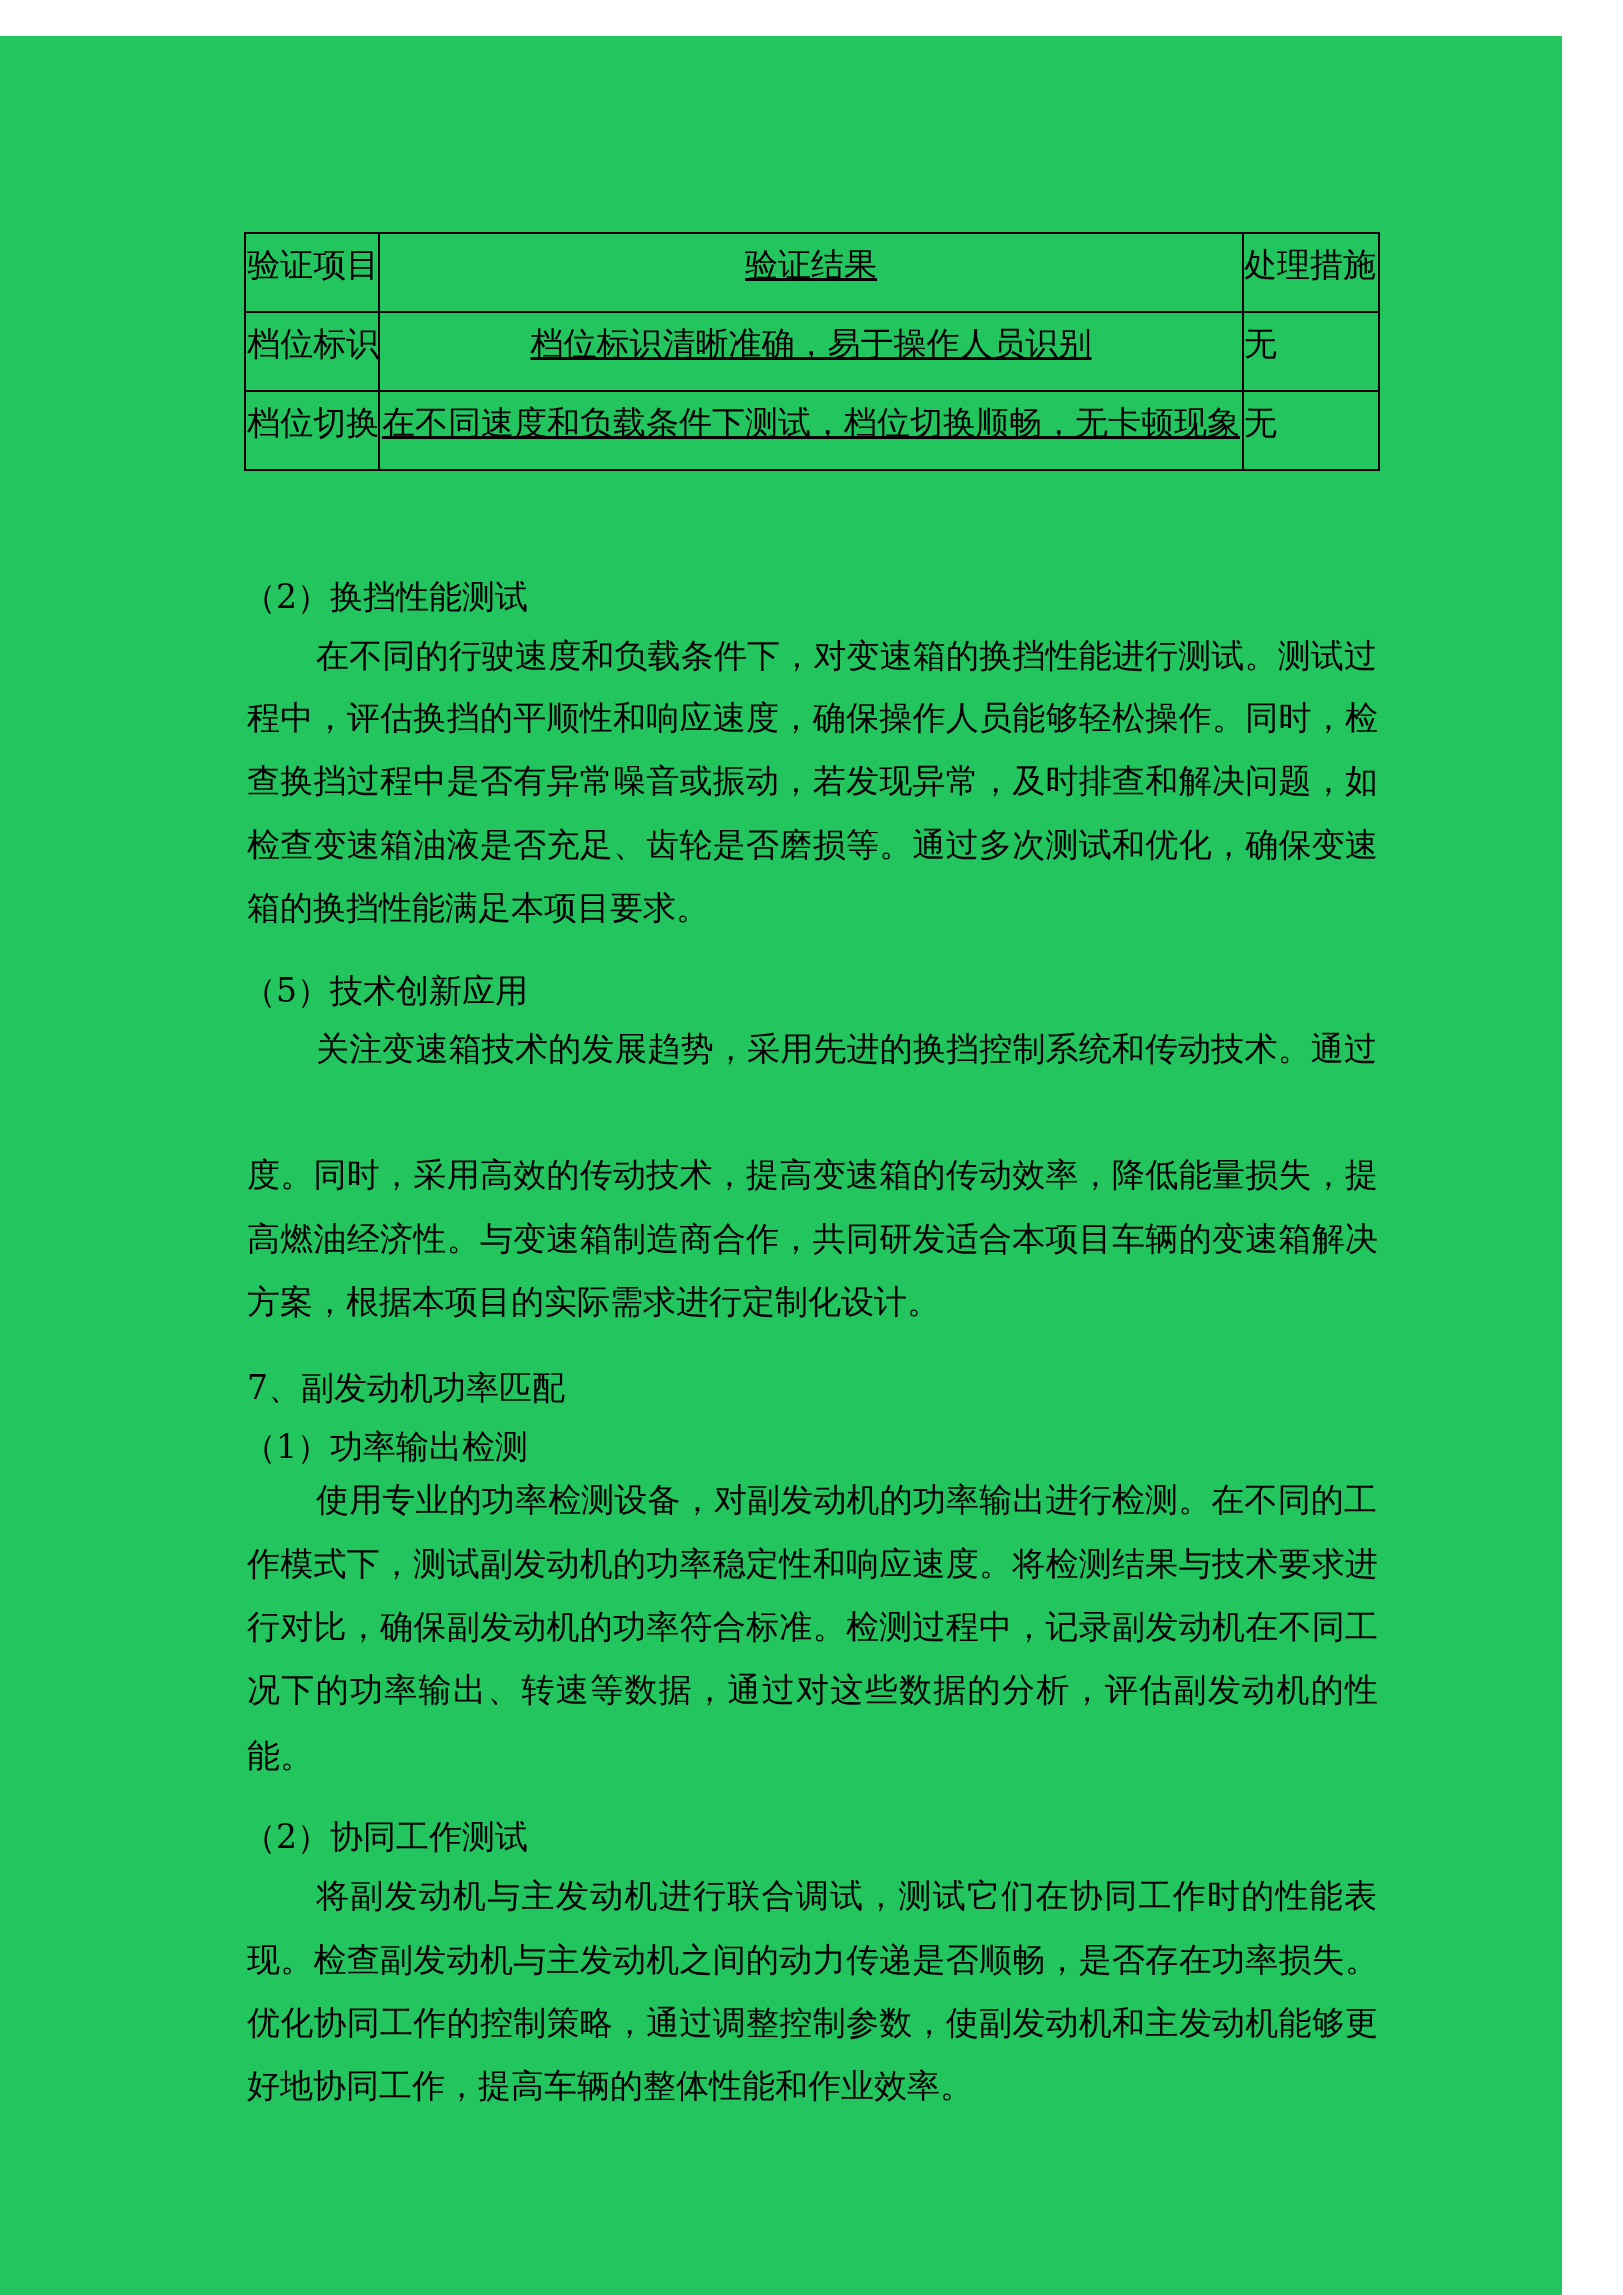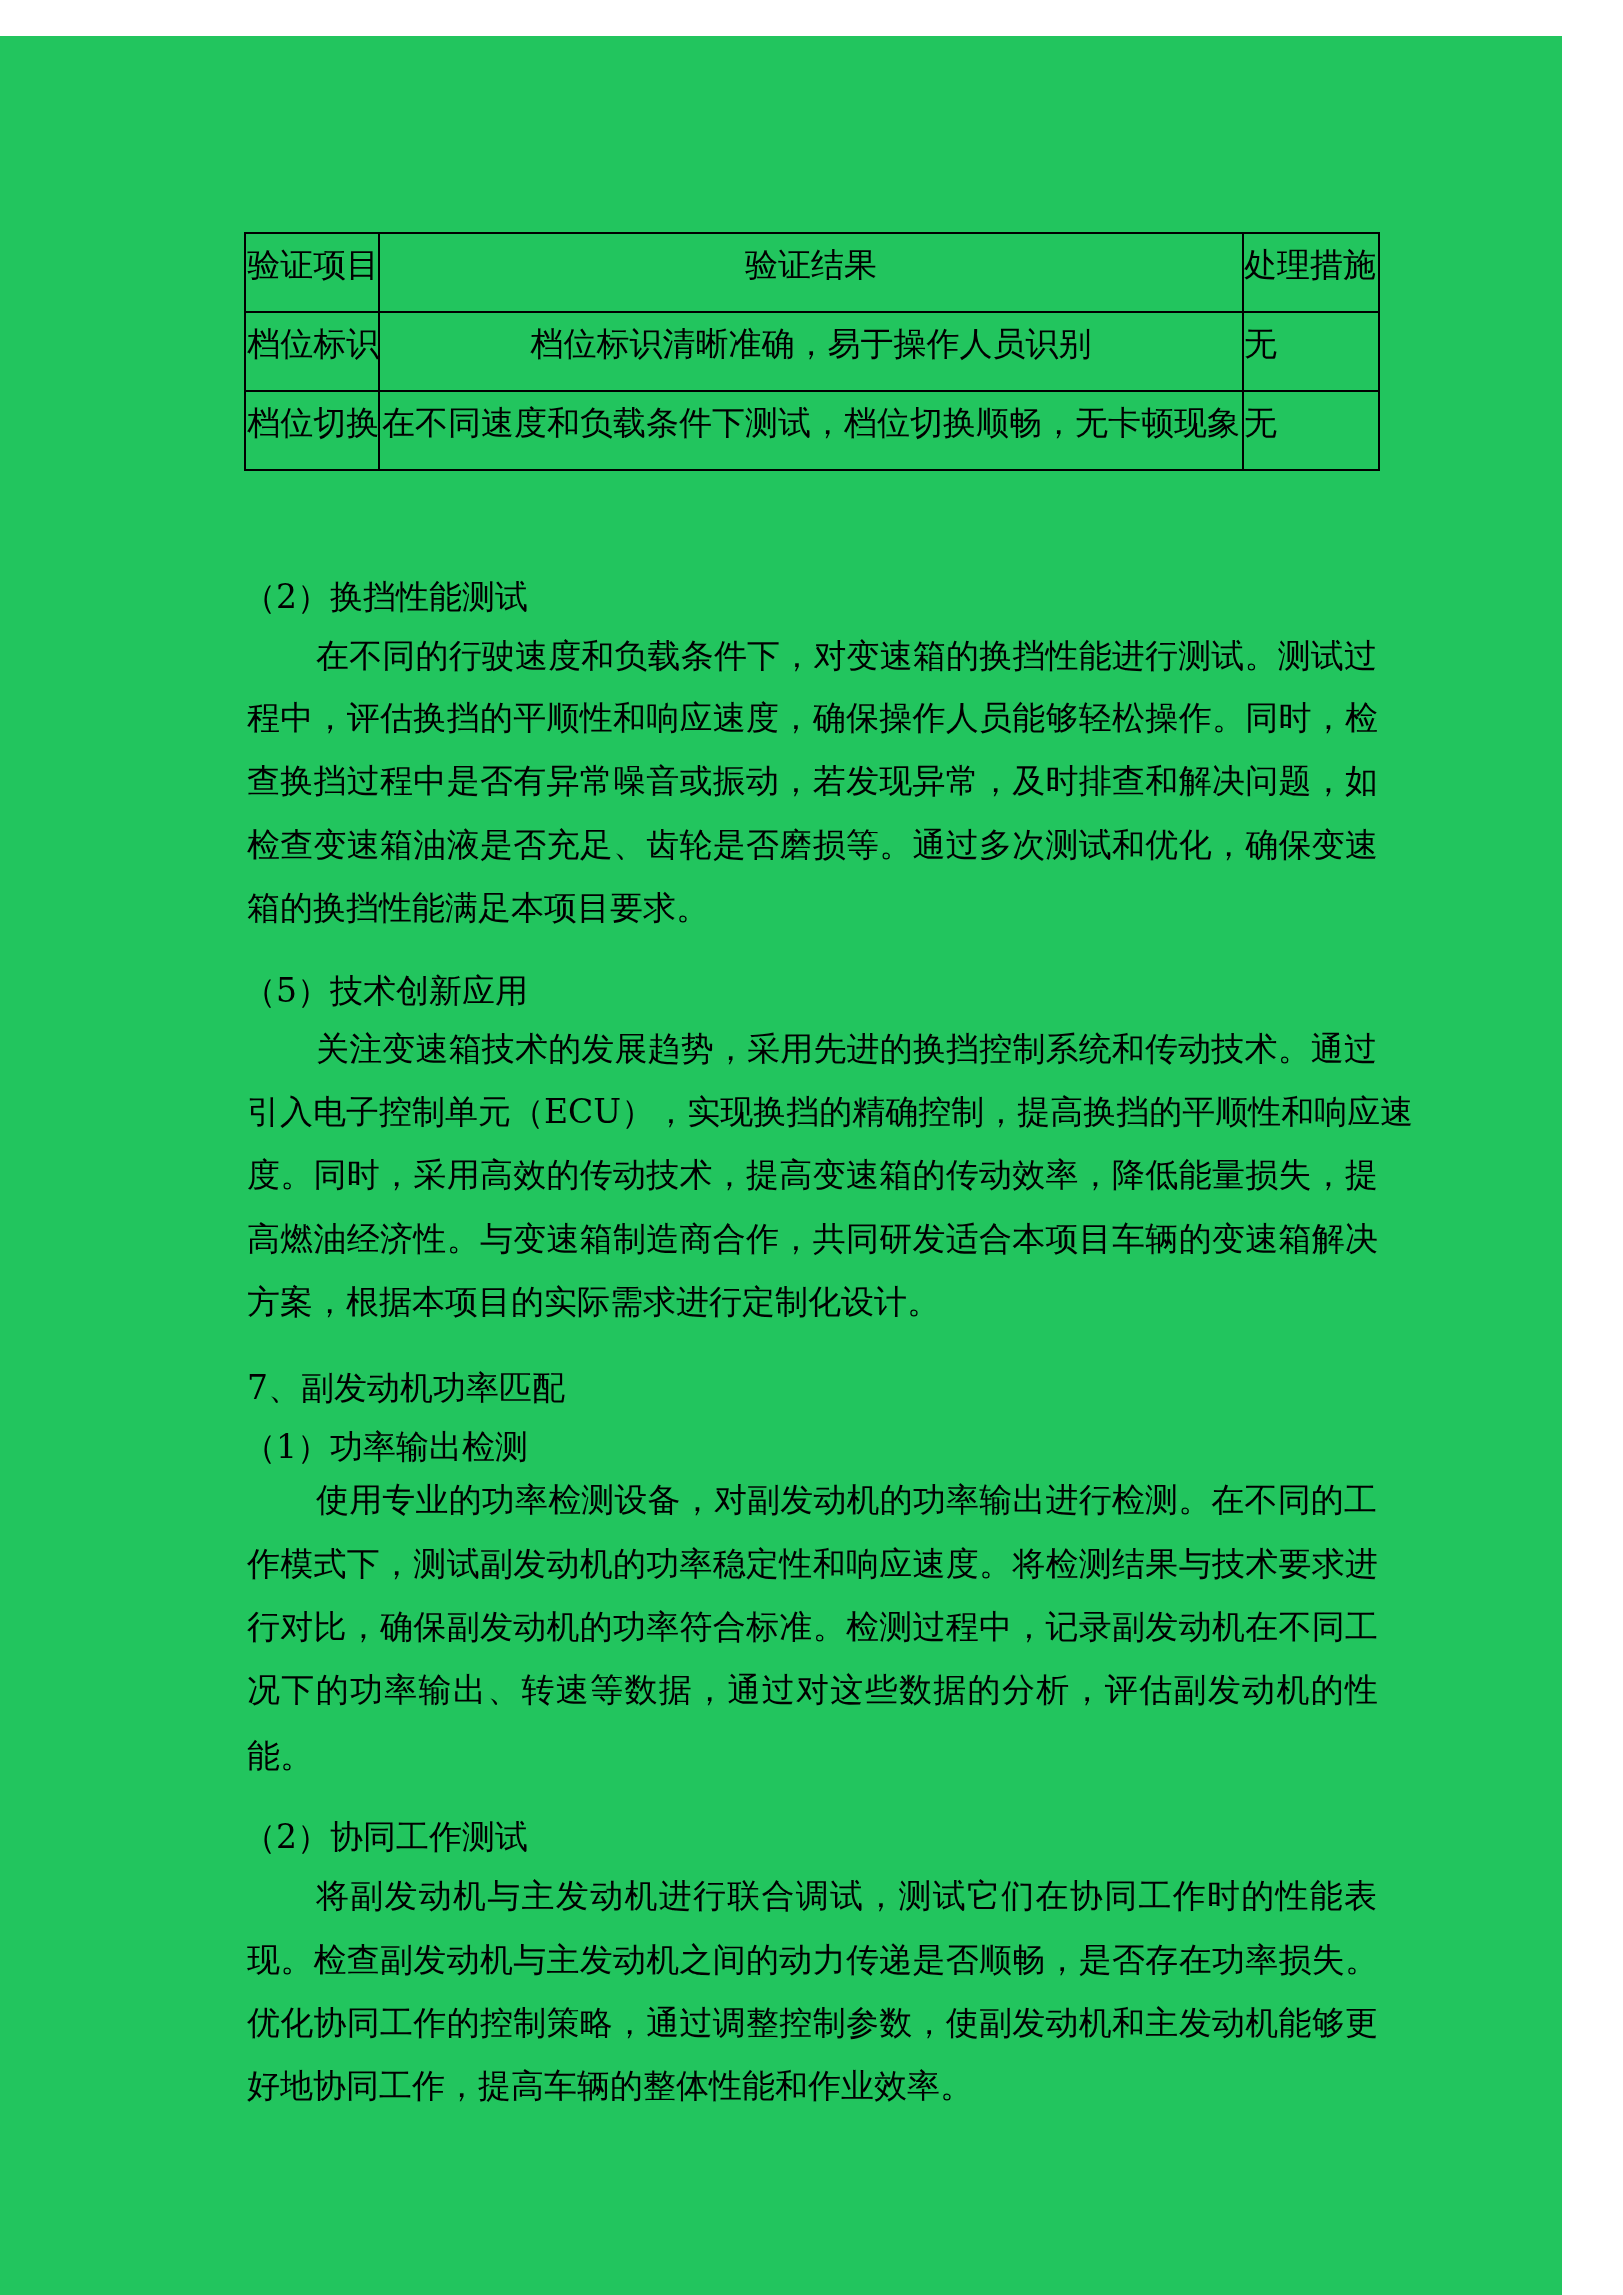--- a/index.html
+++ b/index.html
@@ -6,21 +6,21 @@
   body { width:1623px; height:2295px; position:relative; overflow:hidden;
          font-family:"DejaVu Serif","Liberation Serif",serif; color:#000000; }
   .page { position:absolute; left:0; top:0; width:1562px; height:2295px; background:#22c55e;margin-top:36px; }
 
   
   .vtable { position:absolute; left:244px; top:196px; width:1135px; border-collapse:collapse; table-layout:fixed; }
   .vtable td { border:2px solid #000; height:77px; padding:0; vertical-align:top;
                font-size:33px; line-height:33px; white-space:nowrap; overflow:hidden; }
   .vtable td .cell { display:block; padding-top:14.4px; }
   .c1 { width:132px; text-align:left; }
-  .c2 { width:862px; text-align:center; }
+  .c2 { width:862px; text-align:center;text-decoration:underline; }
   .c3 { width:134px; text-align:left; }
   .c1 .cell { padding-left:1.3px; }
 
   
   .ln { position:absolute; left:247px; width:1131px; height:63px; line-height:63px;
         font-size:33px; white-space:nowrap; }
   .ln.j { text-align:justify; text-align-last:justify; }
   .ln.ind { left:316px; width:1061px; }
   .ln.h2 { left:243px; }
 </style>
@@ -69,21 +69,20 @@
 
   <div class="ln h2" style="top:529px">（2）换挡性能测试</div>
   <div class="ln j ind" style="top:588px">在不同的行驶速度和负载条件下，对变速箱的换挡性能进行测试。测试过</div>
   <div class="ln j" style="top:650px">程中，评估换挡的平顺性和响应速度，确保操作人员能够轻松操作。同时，检</div>
   <div class="ln j" style="top:713px">查换挡过程中是否有异常噪音或振动，若发现异常，及时排查和解决问题，如</div>
   <div class="ln j" style="top:777px">检查变速箱油液是否充足、齿轮是否磨损等。通过多次测试和优化，确保变速</div>
   <div class="ln" style="top:840px">箱的换挡性能满足本项目要求。</div>
 
   <div class="ln h2" style="top:923px">（5）技术创新应用</div>
   <div class="ln j ind" style="top:981px">关注变速箱技术的发展趋势，采用先进的换挡控制系统和传动技术。通过</div>
-  <div class="ln j" style="top:1044px">引入电子控制单元（ECU），实现换挡的精确控制，提高换挡的平顺性和响应速</div>
   <div class="ln j" style="top:1107px">度。同时，采用高效的传动技术，提高变速箱的传动效率，降低能量损失，提</div>
   <div class="ln j" style="top:1171px">高燃油经济性。与变速箱制造商合作，共同研发适合本项目车辆的变速箱解决</div>
   <div class="ln" style="top:1234px">方案，根据本项目的实际需求进行定制化设计。</div>
 
   <div class="ln" style="top:1320px">7、副发动机功率匹配</div>
 
   <div class="ln h2" style="top:1379px">（1）功率输出检测</div>
   <div class="ln j ind" style="top:1432px">使用专业的功率检测设备，对副发动机的功率输出进行检测。在不同的工</div>
   <div class="ln j" style="top:1496px">作模式下，测试副发动机的功率稳定性和响应速度。将检测结果与技术要求进</div>
   <div class="ln j" style="top:1559px">行对比，确保副发动机的功率符合标准。检测过程中，记录副发动机在不同工</div>

